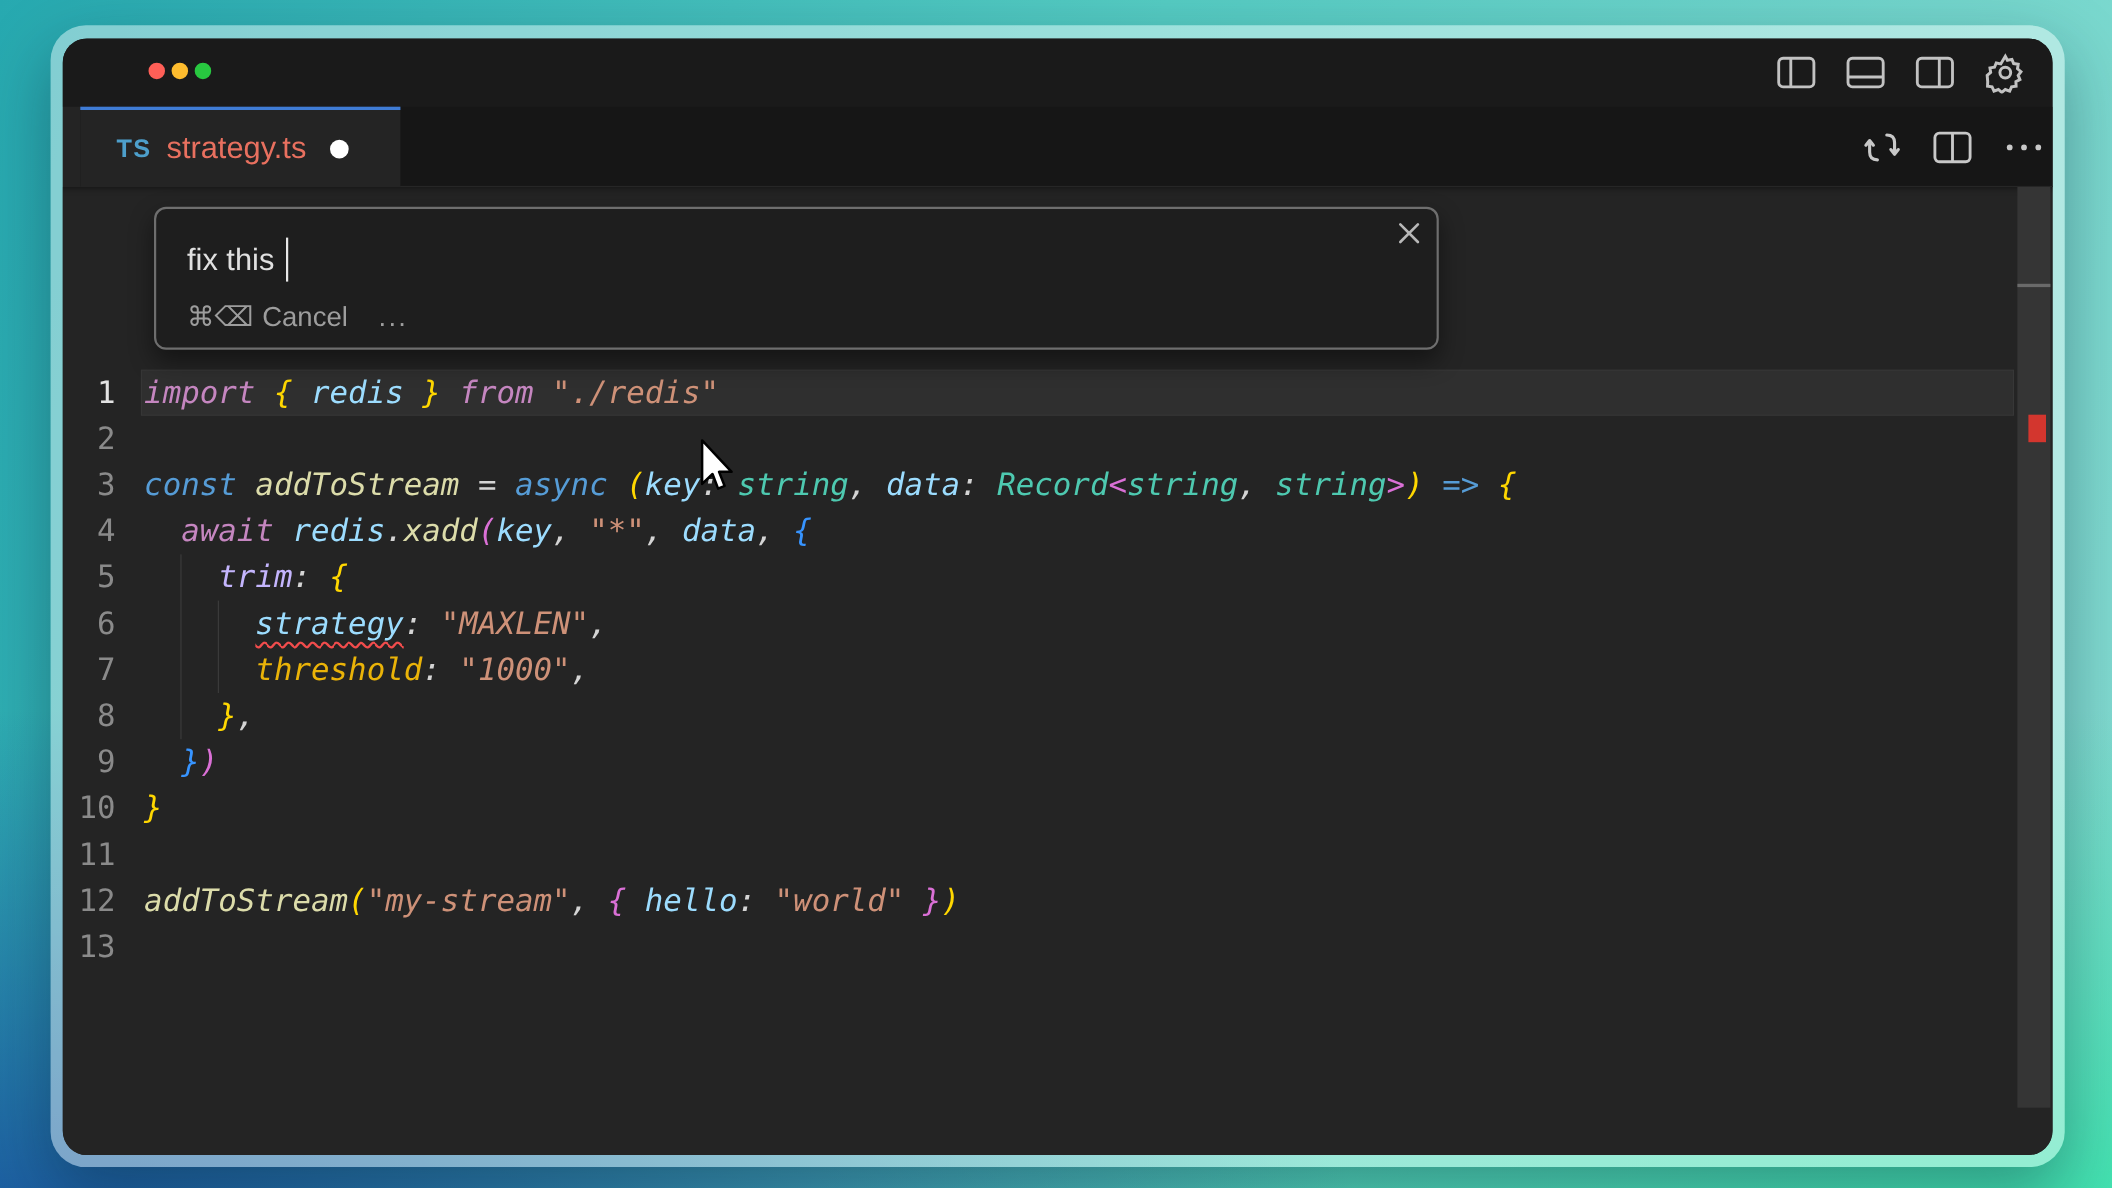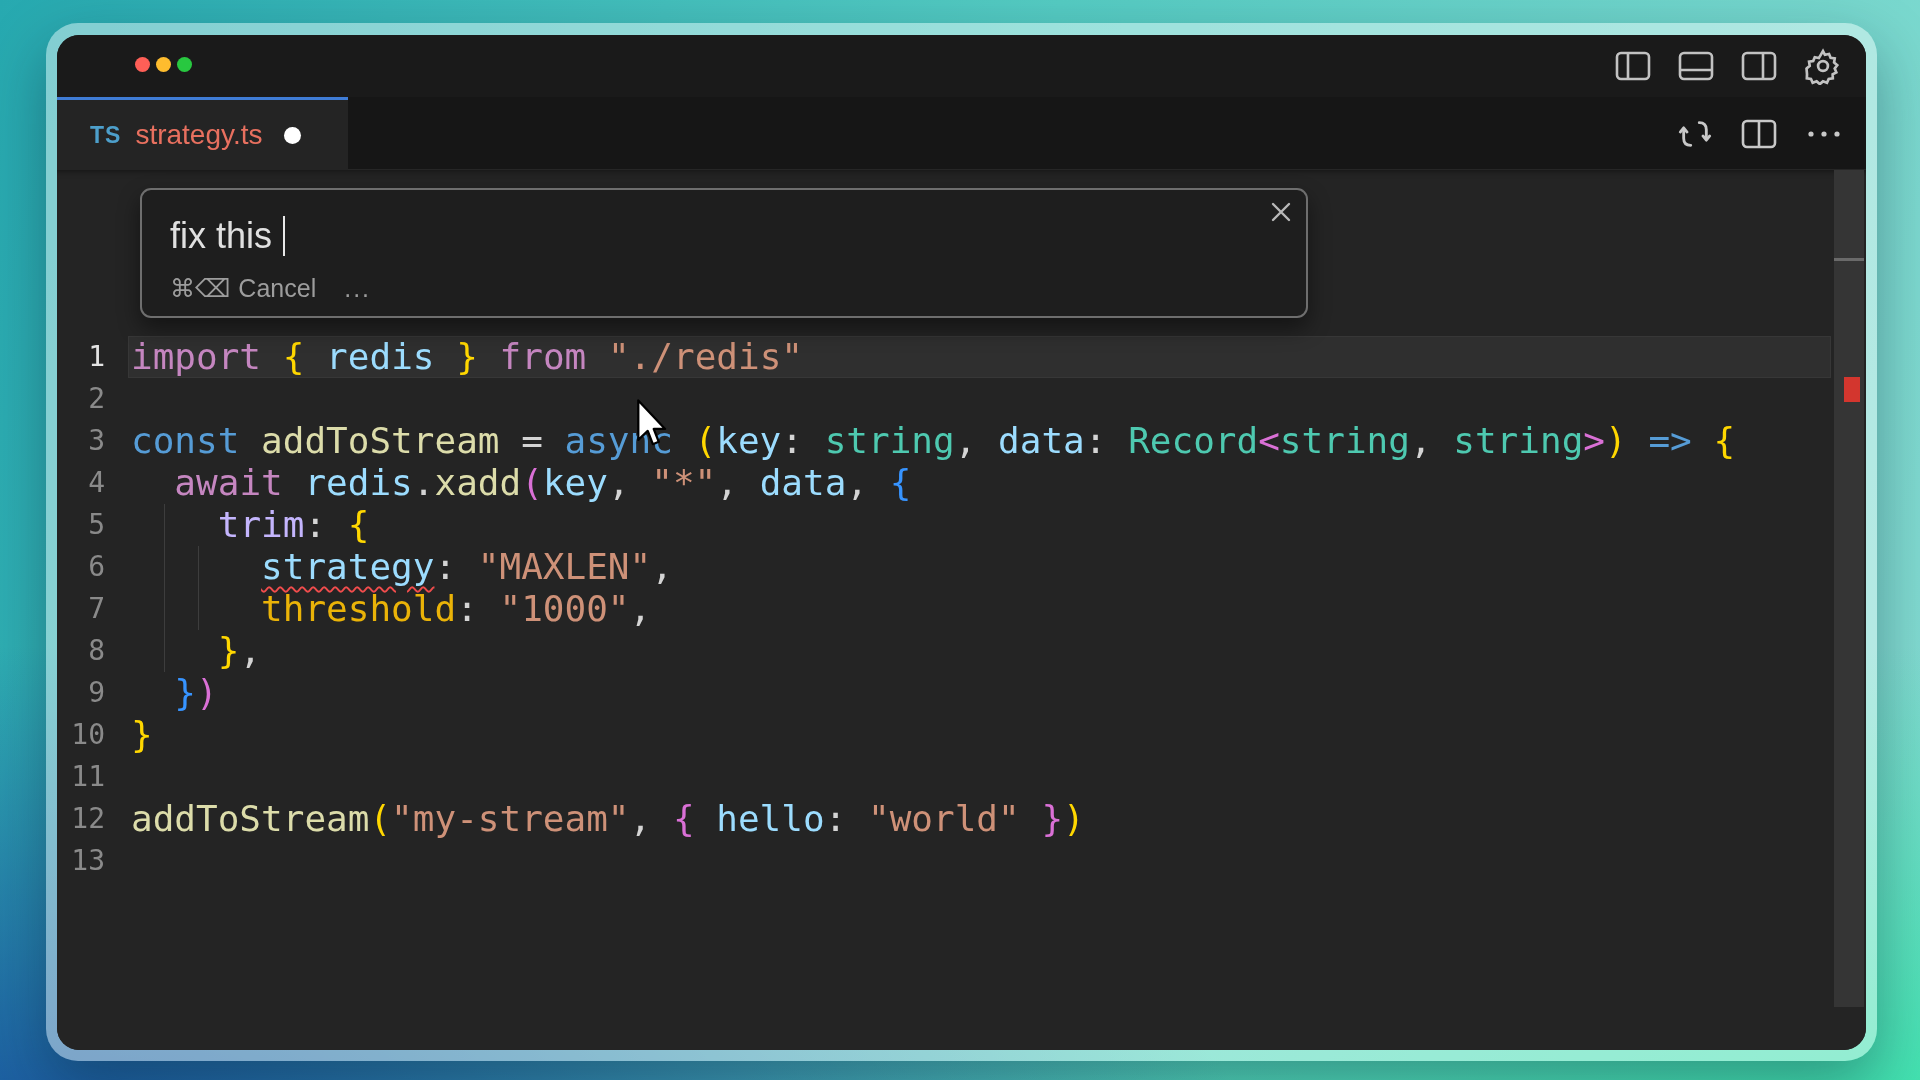--- a/index.html
+++ b/index.html
@@ -29,21 +29,21 @@
   .titlebar { position:absolute; left:0; top:0; width:100%; height:62px; background:#1a1a1a; }
   .tl { position:absolute; top:21.5px; width:15px; height:15px; border-radius:50%; }
   .tl.red { left:78px; background:#ff5f57; }
   .tl.yellow { left:99px; background:#febc2e; }
   .tl.green { left:120px; background:#28c840; }
   .tb-icons { position:absolute; right:24px; top:0; height:62px; display:flex; align-items:center; gap:27px; }
   .icon-btn { display:flex; align-items:center; justify-content:center; cursor:default; }
   .icon-btn svg { display:block; }
 
   
-  .tabbar { position:absolute; left:0; top:62px; width:100%; height:73px; background:#161616; border-bottom:1px solid #262626; }
+  .tabbar { position:absolute; left:16px; top:62px; width:100%; height:73px; background:#161616; border-bottom:1px solid #262626; }
   .tab {
     position:absolute; left:0; top:0; width:291px; height:73px; background:#242424;
     border-top:3px solid #3f7cd6; display:flex; align-items:center;
   }
   .tab .ts-badge { margin-left:33px; color:#4d9fcb; font-weight:bold; font-size:23px; letter-spacing:1px; }
   .tab .tab-label { margin-left:14px; color:#e8705f; font-size:28px; }
   .tab .dirty-dot { margin-left:22px; width:17px; height:17px; border-radius:50%; background:#ffffff; }
   .editor-actions { position:absolute; right:24px; top:0; height:73px; display:flex; align-items:center; gap:29px; }
 
   
@@ -51,38 +51,38 @@
             box-shadow:inset 0 7px 7px -7px rgba(0,0,0,0.6); }
   .mono { font-family:"DejaVu Sans Mono", monospace; }
 
   .current-line { position:absolute; left:71px; top:166px; width:1703px; height:42px;
                   background:rgba(255,255,255,0.05); border:1px solid rgba(255,255,255,0.04); }
 
   .gutter-num { position:absolute; left:0; width:48px; height:42px; line-height:42px;
                 text-align:right; color:#8a8a8a; font-size:28px; }
   .gutter-num.cur { color:#e3e3e3; }
   .code-line { position:absolute; left:74px; height:42px; line-height:42px;
-               font-size:36px; white-space:pre; color:#d4d4d4; }
+               font-size:28px; white-space:pre; color:#d4d4d4;font-style:italic; }
   .tok-err { text-decoration:underline wavy #f14c4c 2px; text-underline-offset:7px; }
 
   .indent-guide { position:absolute; width:1px; background:#3d3d3d; }
 
   
   .scroll-track { position:absolute; right:2px; top:0; width:30px; height:837px; background:#353535; }
   .scroll-line { position:absolute; right:2px; top:88px; width:30px; height:3px; background:#6a6a6a; }
   .scroll-errmark { position:absolute; right:6px; top:207px; width:16px; height:25px; background:#d3362e; }
 
   
   .promptbox {
     position:absolute; left:83px; top:18px; width:1168px; height:130px;
     background:#1e1e1e; border:2px solid #6e6e6e; border-radius:11px;
     box-shadow:0 10px 22px rgba(0,0,0,0.45);
   }
   .prompt-row1 { position:absolute; left:28px; top:22px; right:60px; height:48px; display:flex; align-items:center; }
-  .prompt-prefix { color:#e0e0e0; font-size:36px; }
+  .prompt-prefix { color:#e0e0e0; font-size:28px; }
   .mention-pill { margin-left:12px; background:#2c4067; color:#c7d8ee; font-size:27px;
                   padding:7px 13px; border-radius:8px; white-space:nowrap; }
   .caret { margin-left:11px; width:2px; height:40px; background:#e8e8e8; }
   .prompt-close { position:absolute; top:9px; right:12px; width:26px; height:26px;
                   display:flex; align-items:center; justify-content:center; }
   .prompt-row2 { position:absolute; left:28px; right:44px; top:82px; height:32px;
                  display:flex; align-items:center; color:#9d9d9d; font-size:25px; }
   .cancel-btn { display:flex; align-items:center; gap:8px; }
   .more-btn { margin-left:28px; letter-spacing:2px; }
   .row2-right { margin-left:auto; display:flex; align-items:center; gap:30px; }

